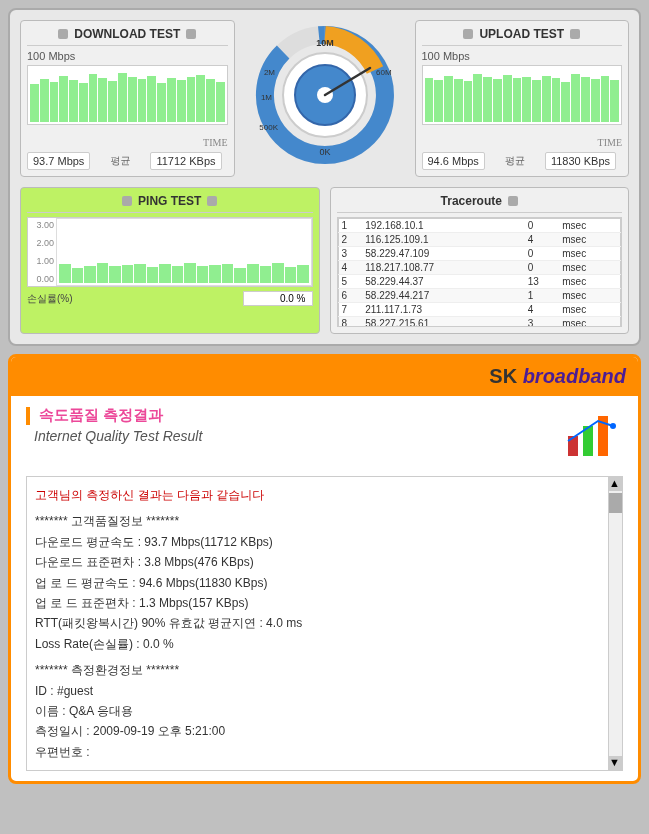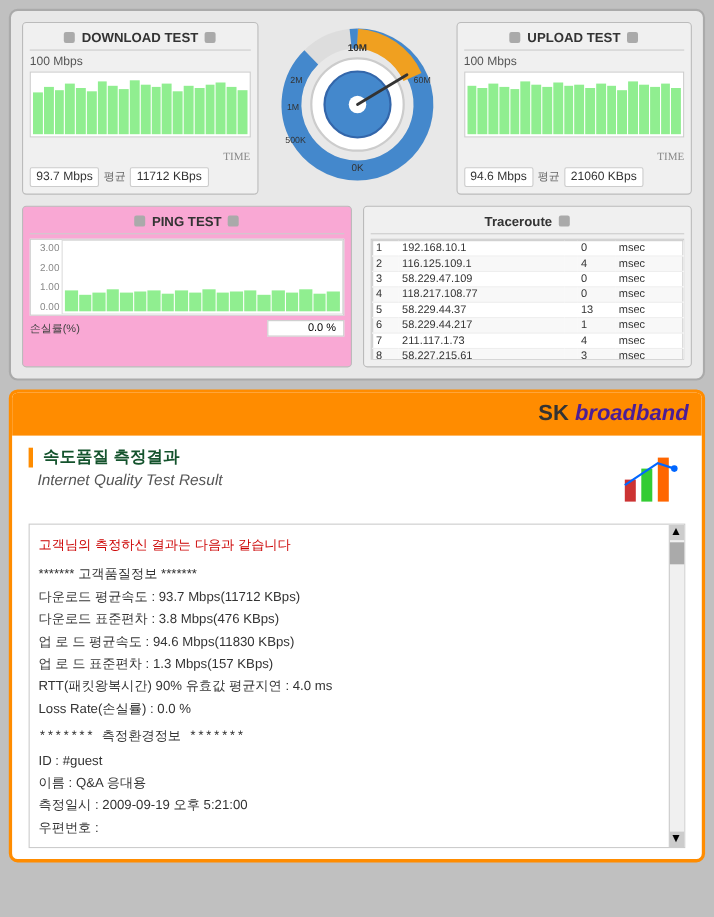--- a/index.html
+++ b/index.html
@@ -86,21 +86,21 @@
       text-align: right;
       font-size: 10px;
       color: #888;
       margin-top: 12px;
       font-family: Liberation Serif, serif;
     }
 
     .stats-row {
       display: flex;
       align-items: center;
-      gap: 4px;
+      gap: 20px;
       margin-top: 4px;
     }
 
     .stat-value {
       background: white;
       border: 1px solid #ccc;
       padding: 2px 5px;
       font-size: 11px;
       color: #333;
       border-radius: 2px;
@@ -127,21 +127,21 @@
 
     
     .second-row {
       display: flex;
       gap: 10px;
       margin-top: 10px;
     }
 
     .ping-section {
       flex: 1;
-      background: #f9a8d4;
+      background: #bef264;
       border: 1px solid #bbb;
       border-radius: 4px;
       padding: 6px;
     }
 
     .traceroute-section {
       flex: 1;
       background: #f0f0f0;
       border: 1px solid #bbb;
       border-radius: 4px;
@@ -259,21 +259,21 @@
     }
 
     .sk-title-block {
       display: flex;
       flex-direction: column;
     }
 
     .sk-main-title {
       font-size: 15px;
       font-weight: bold;
-      color: #14532d;
+      color: #ec4899;
       display: flex;
       align-items: center;
       gap: 5px;
     }
 
     .sk-title-bar {
       width: 4px;
       height: 18px;
       background: #ff8c00;
       margin-right: 4px;
@@ -423,21 +423,21 @@
           <div class="graph-bar" style="height:83%"></div>
           <div class="graph-bar" style="height:80%"></div>
           <div class="graph-bar" style="height:85%"></div>
           <div class="graph-bar" style="height:78%"></div>
         </div>
       </div>
       <div class="graph-time-label">TIME</div>
       <div class="stats-row">
         <span class="stat-value">94.6 Mbps</span>
         <span class="stat-label">평균</span>
-        <span class="stat-value">21060 KBps</span>
+        <span class="stat-value">11830 KBps</span>
       </div>
     </div>
 
   </div>
 
   <div class="second-row">
 
     <div class="ping-section">
       <div class="test-title">
         <div class="test-title-icon"></div>
@@ -588,21 +588,21 @@
         </div>
         <div style="margin-top:6px;">
           <span>******* 고객품질정보 *******</span>
         </div>
         <div><span>다운로드 평균속도 : 93.7 Mbps(11712 KBps)</span></div>
         <div><span>다운로드 표준편차 : 3.8 Mbps(476 KBps)</span></div>
         <div><span>업 로 드 평균속도 : 94.6 Mbps(11830 KBps)</span></div>
         <div><span>업 로 드 표준편차 : 1.3 Mbps(157 KBps)</span></div>
         <div><span>RTT(패킷왕복시간) 90% 유효값 평균지연 : 4.0 ms</span></div>
         <div><span>Loss Rate(손실률) : 0.0 %</span></div>
-        <div style="margin-top:6px;font-family:Liberation Mono, monospace;">
+        <div style="margin-top:6px;">
           <span>******* 측정환경정보 *******</span>
         </div>
         <div><span>ID  : #guest</span></div>
         <div><span>이름 : Q&amp;A 응대용</span></div>
         <div><span>측정일시 : 2009-09-19 오후 5:21:00</span></div>
         <div><span>우편번호 : </span></div>
 
       </div>
       <div class="sk-scrollbar">
         <div style="background:#ccc;height:14px;width:100%;cursor:pointer;">▲</div>

